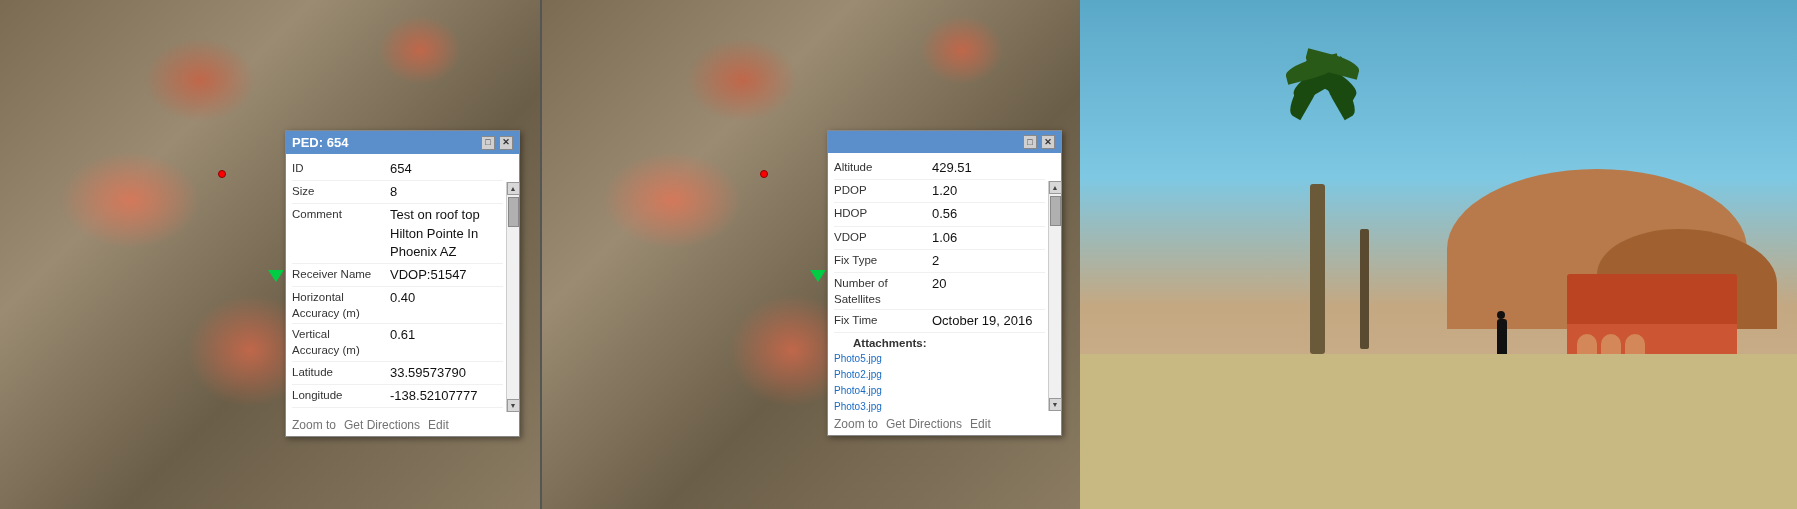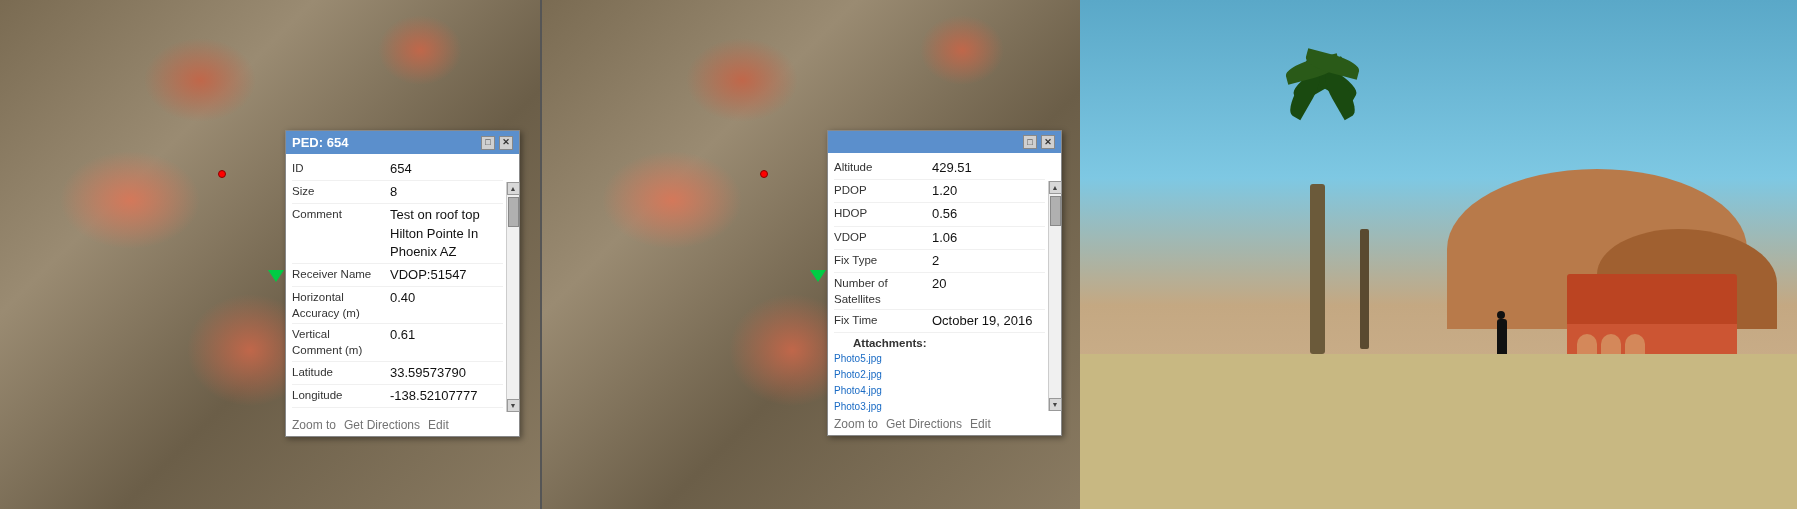--- a/index.html
+++ b/index.html
@@ -305,21 +305,21 @@
     </div>
             <div class="popup-row">
       <span class="popup-label">Receiver Name</span>
       <span class="popup-value">VDOP:51547</span>
     </div>
             <div class="popup-row">
       <span class="popup-label">Horizontal Accuracy (m)</span>
       <span class="popup-value">0.40</span>
     </div>
             <div class="popup-row">
-      <span class="popup-label">Vertical Comment (m)</span>
+      <span class="popup-label">Vertical Accuracy (m)</span>
       <span class="popup-value">0.61</span>
     </div>
             <div class="popup-row">
       <span class="popup-label">Latitude</span>
       <span class="popup-value">33.59573790</span>
     </div>
             <div class="popup-row">
       <span class="popup-label">Longitude</span>
       <span class="popup-value">-138.52107777</span>
     </div>

